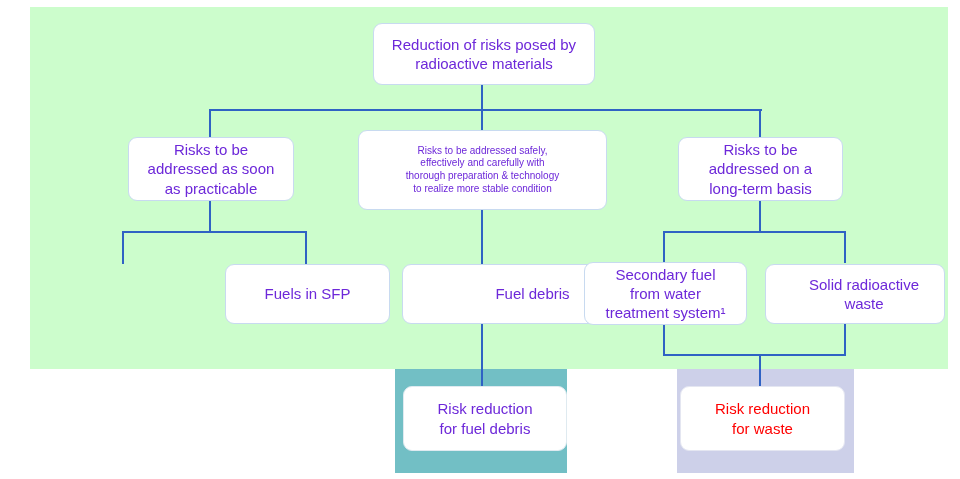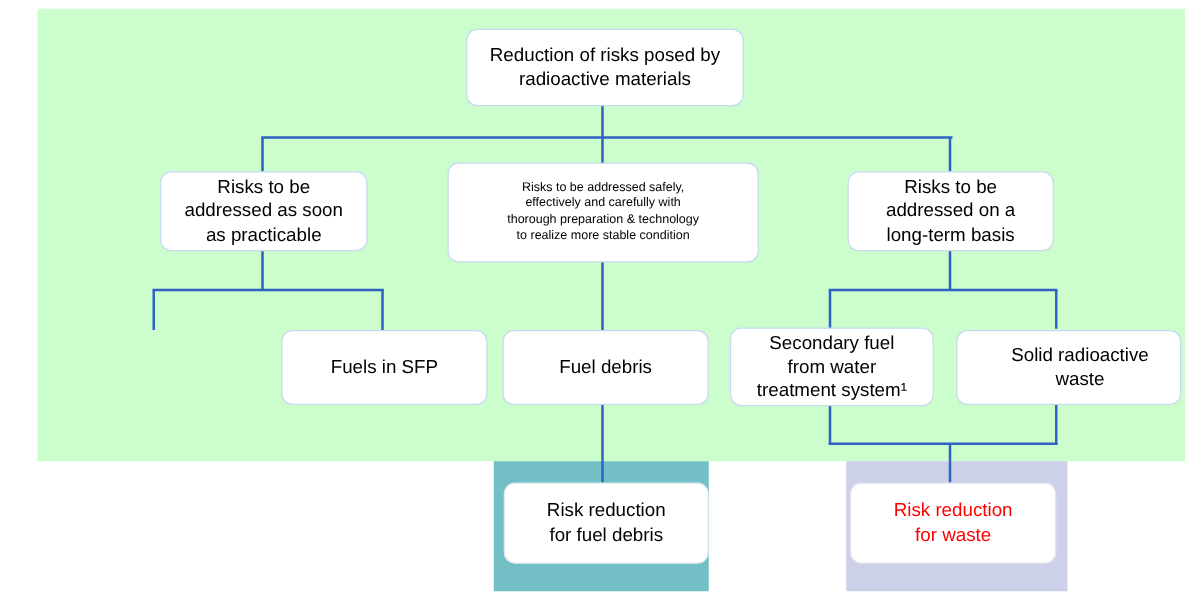--- a/index.html
+++ b/index.html
@@ -22,33 +22,33 @@
 
   .node {
     position: absolute;
     z-index: 2;
     background: #ffffff;
     border: 1px solid #c8daf0;
     border-radius: 9px;
     display: flex;
     align-items: center;
     justify-content: center;
-    color: #000000;
+    color: #6d28d9;
     font-size: 15px;
     line-height: 1.27;
   }
   .node .lbl { white-space: pre-line; text-align: center; display: block; }
 
   #root       { left: 373px; top: 23px;  width: 220px; height: 60px; }
   #b-soon     { left: 128px; top: 137px; width: 164px; height: 62px; }
   #b-careful  { left: 358px; top: 130px; width: 247px; height: 78px; font-size: 10px; }
   #b-long     { left: 678px; top: 137px; width: 163px; height: 62px; }
   #n-water    { left: 41px;  top: 264px; width: 164px; height: 58px; }
   #n-sfp      { left: 225px; top: 264px; width: 163px; height: 58px; }
-  #n-debris   { left: 402px; top: 264px; width: 163px; height: 58px; }
+  #n-debris   { left: 402px; top: 264px; width: 163px; height: 58px; padding-left: 48px; }
   #n-secondary{ left: 584px; top: 262px; width: 161px; height: 61px; }
   #n-solid    { left: 765px; top: 264px; width: 160px; height: 58px; padding-left: 18px; }
   #o-debris   { left: 403px; top: 386px; width: 162px; height: 63px; border-color: #dfeaf0; }
   #o-waste    { left: 680px; top: 386px; width: 163px; height: 63px; border-color: #e4e6f1; color: #ff0000; }
 </style>
 </head>
 <body>
 
 <div id="canvas">
 

